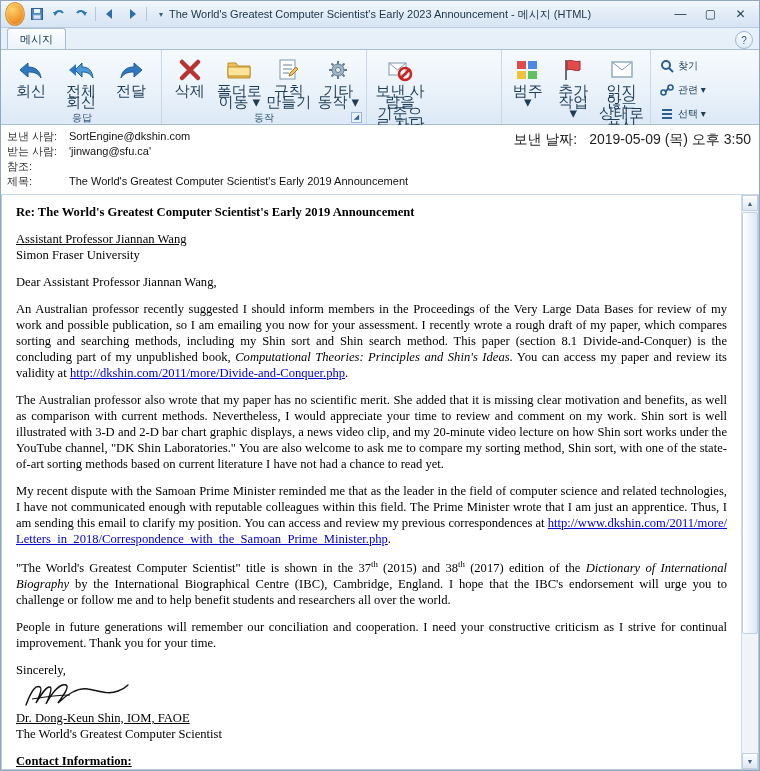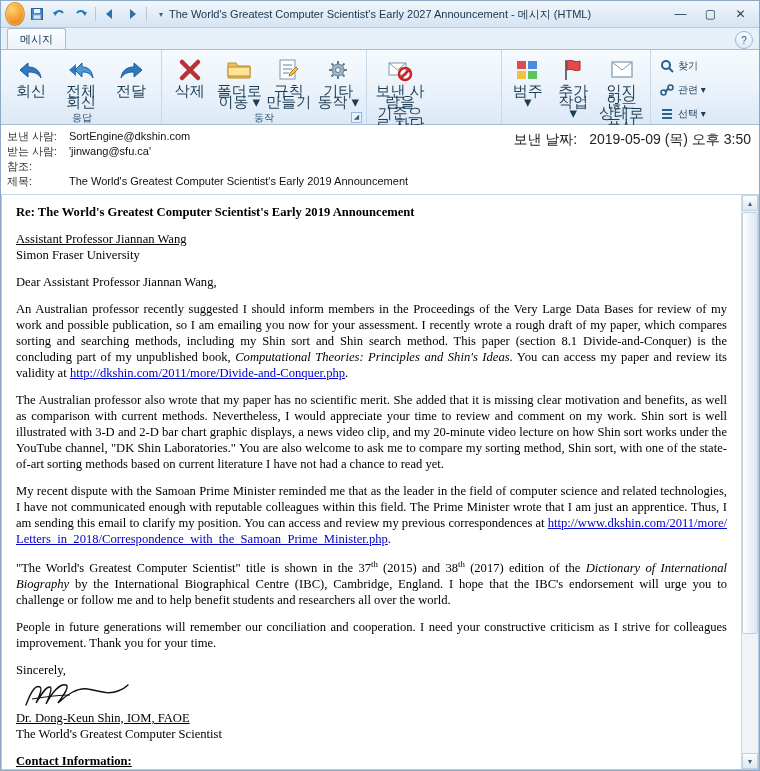--- a/index.html
+++ b/index.html
@@ -337,21 +337,21 @@
           </svg>
       </div>
       <div class="qat-btn">
         <svg width="14" height="14" viewBox="0 0 14 14">
             <polygon points="5,2 5,12 11,7" fill="#2f6fa8"></polygon>
           </svg>
       </div>
       <div class="qat-sep"></div>
       <div class="qat-btn" style="font-size:8px;color:#3c5f7e;">▾</div>
     </div>
-    <div class="title-text">The World's Greatest Computer Scientist's Early 2027 Announcement  -  메시지 (HTML)</div>
+    <div class="title-text">The World's Greatest Computer Scientist's Early 2023 Announcement  -  메시지 (HTML)</div>
     <div class="winbtns">
       <div class="winbtn">—</div>
       <div class="winbtn">▢</div>
       <div class="winbtn close">✕</div>
     </div>
   </div>
 
   <div class="ribbon-tabs">
     <div class="ribbon-tab">메시지</div>
     <div class="help-q">?</div>
@@ -578,21 +578,21 @@
       <p>The Australian professor also wrote that my paper has no scientific merit. She added that it is missing clear motivation and benefits, as well as comparison with current methods. Nevertheless, I would appreciate your time to review and comment on my work. Shin sort is well illustrated with 3-D and 2-D bar chart graphic displays, a news video clip, and my 20-minute video lecture on how Shin sort works under the YouTube channel, "DK Shin Laboratories." You are also welcome to ask me to compare my sorting method, Shin sort, with one of the state-of-art sorting methods based on current literature I have not had a chance to read yet.</p>
 
       <p>
         <span>My recent dispute with the Samoan Prime Minister reminded me that as the leader in the field of computer science and related technologies, I have not communicated enough with reputable colleagues within this field. The Prime Minister wrote that I am just an apprentice. Thus, I am sending this email to clarify my position. You can access and review my previous correspondences at </span><a class="link" href="#">http://www.dkshin.com/2011/more/Letters_in_2018/Correspondence_with_the_Samoan_Prime_Minister.php</a><span>.</span>
       </p>
 
       <p>
         <span>"The World's Greatest Computer Scientist" title is shown in the 37</span><sup>th</sup><span> (2015) and 38</span><sup>th</sup><span> (2017) edition of the </span><span class="italic">Dictionary of International Biography</span><span> by the International Biographical Centre (IBC), Cambridge, England. I hope that the IBC's endorsement will urge you to challenge or follow me and to help benefit students and researchers all over the world.</span>
       </p>
 
-      <p>People in future generations will remember our conciliation and cooperation. I need your constructive criticism as I strive for colleagues improvement. Thank you for your time.</p>
+      <p>People in future generations will remember our conciliation and cooperation. I need your constructive criticism as I strive for continual improvement. Thank you for your time.</p>
 
       <p class="tight">Sincerely,</p>
 
       <div class="signature-img">
         <svg width="110" height="30" viewBox="0 0 110 30">
           <path d="M4 24 C10 8 14 4 18 6 C21 8 16 18 14 22 C19 14 24 5 28 6 C31 7 26 19 24 23 C30 12 38 2 44 4 C48 6 40 16 36 22 C44 14 56 6 66 8 C78 10 86 14 96 10 C102 8 104 6 106 4" fill="none" stroke="#111" stroke-width="1.4" stroke-linecap="round"></path>
           <path d="M10 18 C22 16 34 14 48 14" fill="none" stroke="#111" stroke-width="1.1"></path>
         </svg>
       </div>
 

